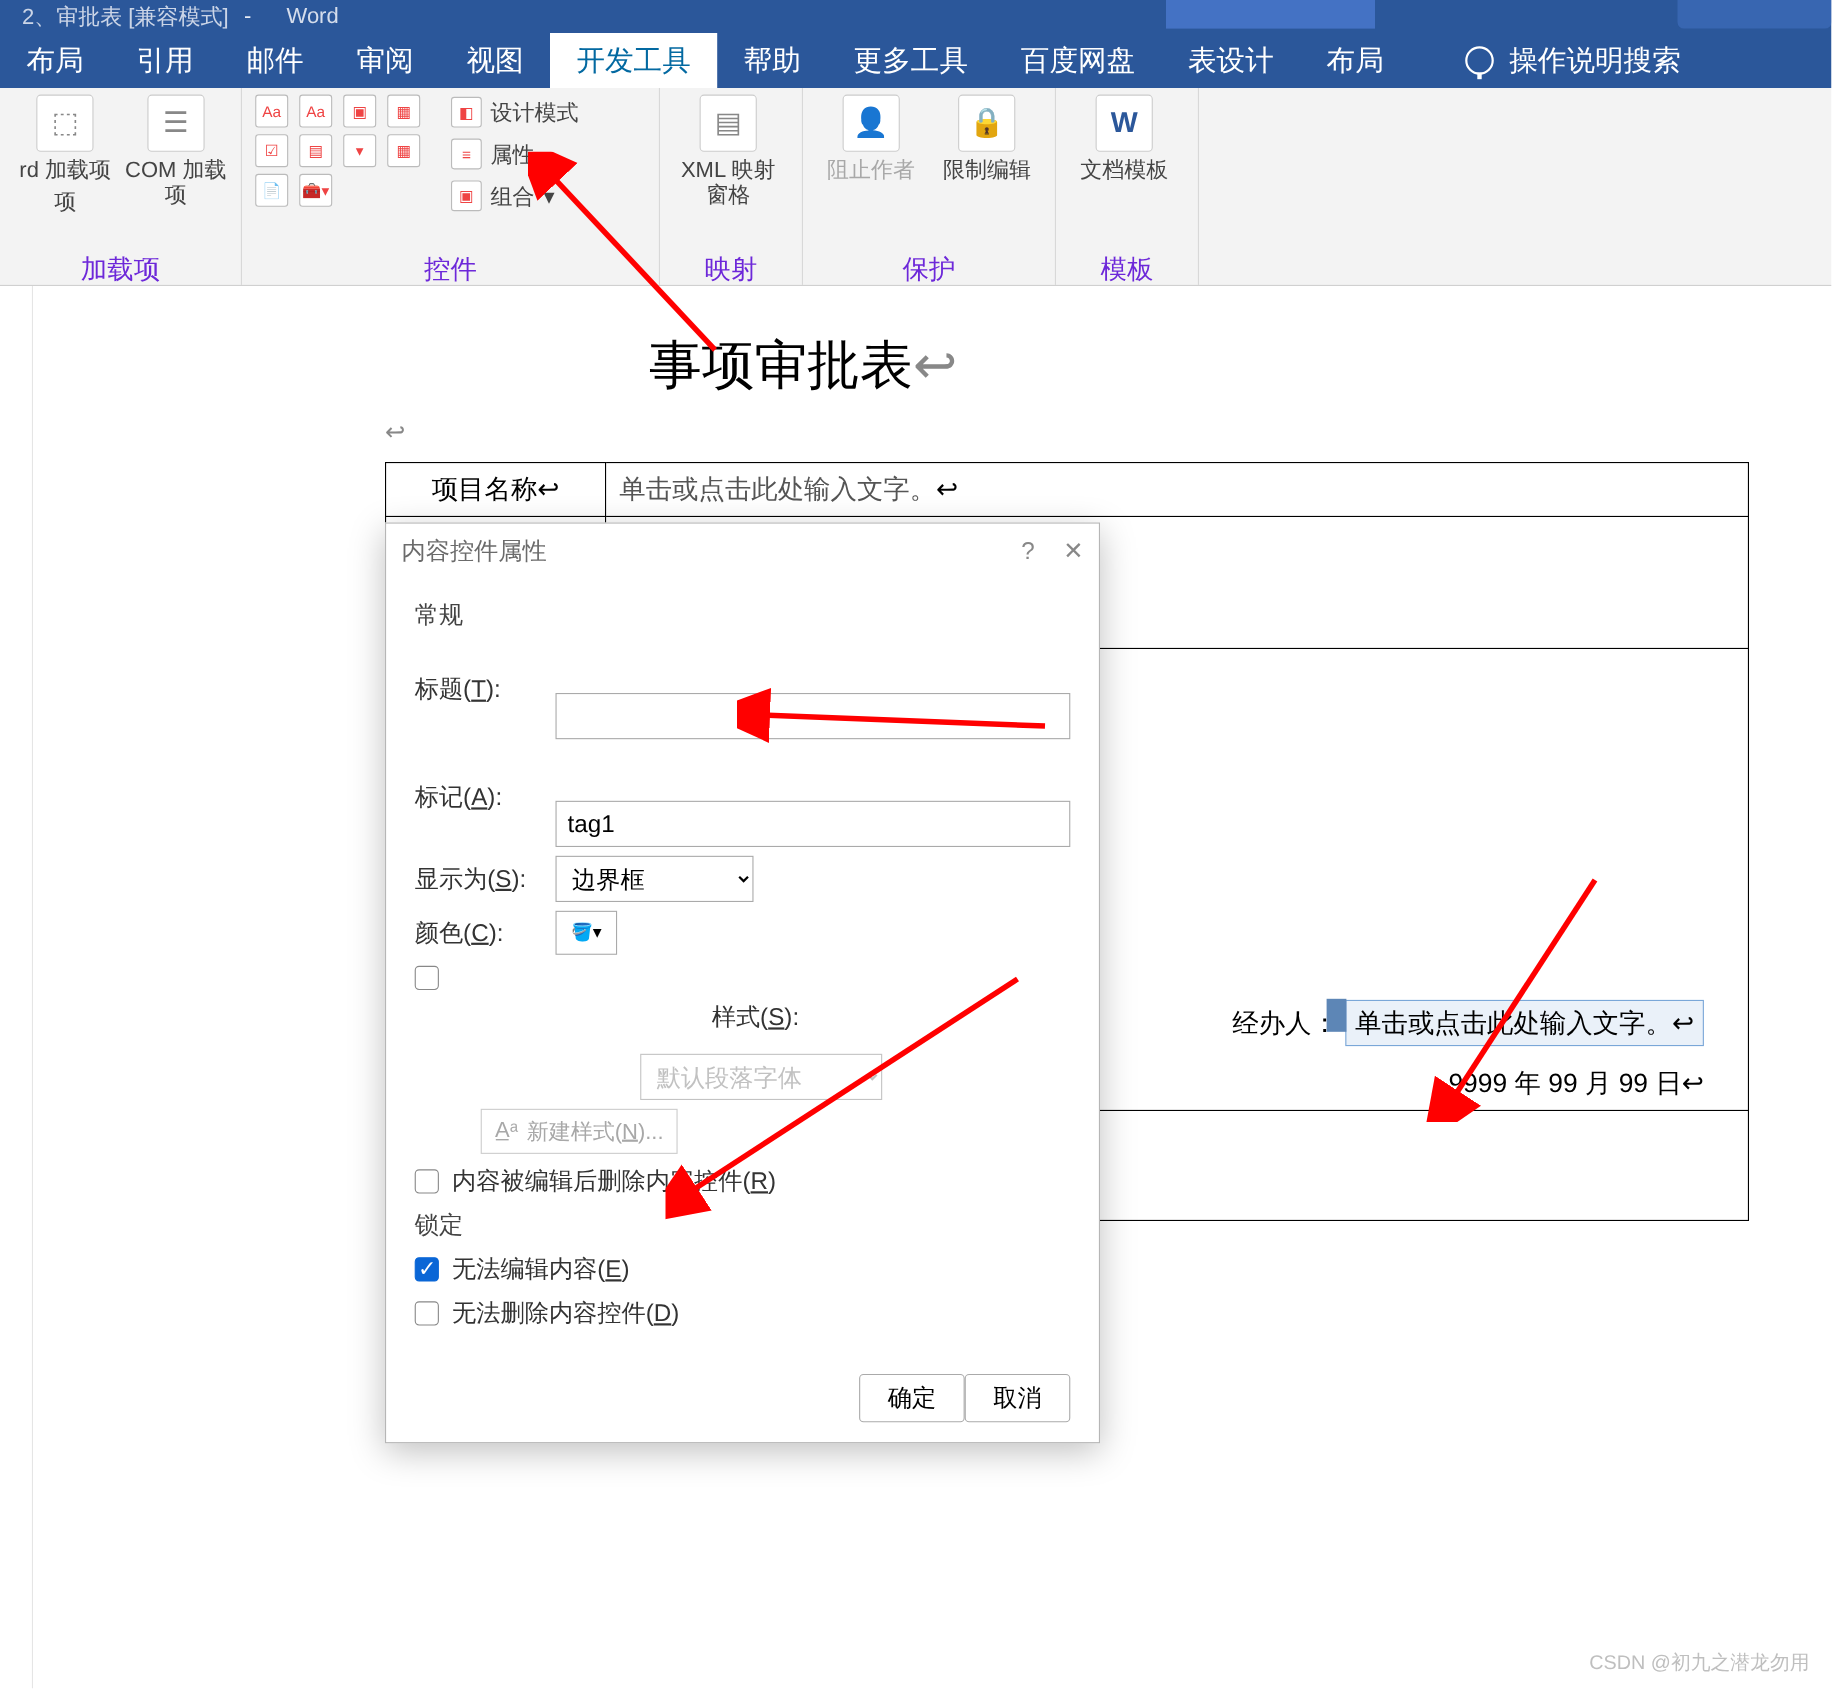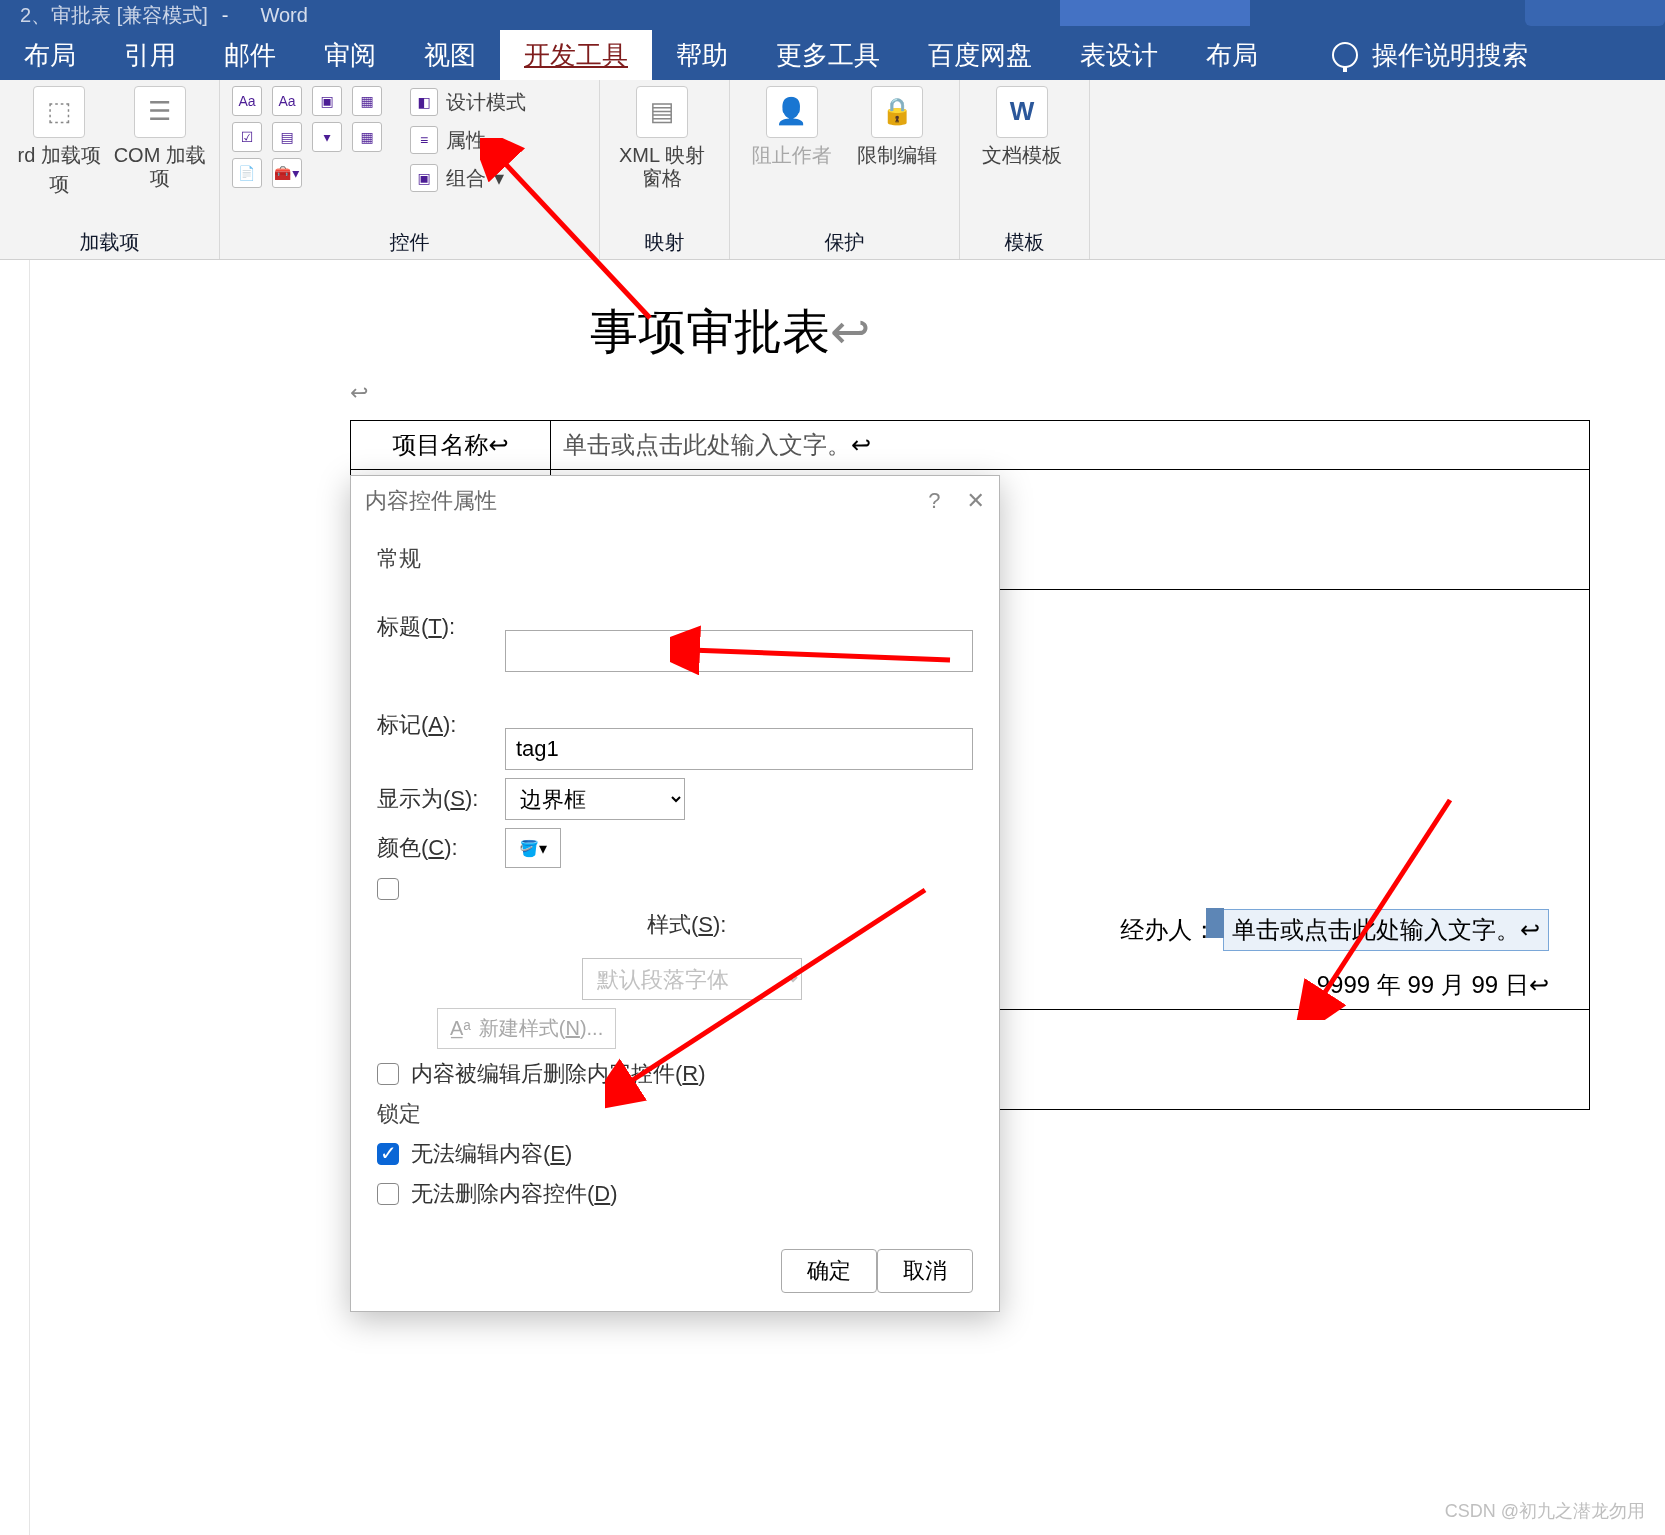--- a/index.html
+++ b/index.html
@@ -8,35 +8,35 @@
   
   .titlebar { height:30px; background:linear-gradient(#2b579a,#2b579a); color:#e8ecf5; display:flex; align-items:center; padding:0 20px; font-size:20px; }
   .titlebar .doc { opacity:.85; }
   .titlebar .appname { margin-left:18px; opacity:.9; }
   .titlebar .center-blob { position:absolute; left:1060px; top:0; width:190px; height:26px; background:#4472c4; }
   .titlebar .right-blob { position:absolute; right:0; top:0; width:140px; height:26px; background:#4472c4; border-radius:0 0 6px 6px; opacity:.55; }
 
   
   .ribbon-tabs { height:50px; background:#2b579a; display:flex; align-items:stretch; color:#fff; font-size:26px; }
   .rtab { padding:0 24px; display:flex; align-items:center; cursor:pointer; }
-  .rtab.active { background:#fff; color:#7f1d1d;text-decoration:underline; }
+  .rtab.active { background:#fff; color:#0369a1; }
   .search-area { display:flex; align-items:center; gap:14px; margin-left:50px; }
   .bulb-icon { width:26px; height:26px; border:2px solid #fff; border-radius:50%; position:relative; }
   .bulb-icon:after { content:''; position:absolute; left:9px; top:22px; width:4px; height:6px; background:#fff; }
 
   
   .ribbon { height:180px; background:#f3f3f3; border-bottom:1px solid #d0d0d0; display:flex; align-items:stretch; }
   .group { padding:6px 12px 4px 12px; border-right:1px solid #d8d8d8; display:flex; flex-direction:column; justify-content:space-between; }
   .group .icons { flex:1; display:flex; align-items:flex-start; gap:6px; }
-  .group .label { text-align:center; color:#0f172a; font-size:20px; height:26px; }
+  .group .label { text-align:center; color:#6d28d9; font-size:24px; height:26px; }
   .big { display:flex; flex-direction:column; align-items:center; gap:6px; color:#444; font-size:20px; width:100px; text-align:center; line-height:1.15; }
   .big .ico { width:52px; height:52px; background:#fff; border:1px solid #ccc; border-radius:4px; position:relative; display:flex; align-items:center; justify-content:center; color:#888; font-size:26px; }
   .smallcol { display:flex; flex-direction:column; gap:6px; }
   .smallrow { display:flex; gap:10px; }
-  .sicon { width:30px; height:30px; background:#fff; border:1px solid #bbb; border-radius:3px; display:flex; align-items:center; justify-content:center; font-size:14px; color:#4c1d95; }
+  .sicon { width:30px; height:30px; background:#fff; border:1px solid #bbb; border-radius:3px; display:flex; align-items:center; justify-content:center; font-size:14px; color:#ef4444; }
   .sitem { display:flex; align-items:center; gap:8px; color:#444; font-size:20px; padding:2px 4px; }
   .sitem .sicon { width:28px; height:28px; }
 
   
   .workspace { position:absolute; top:260px; left:0; right:0; bottom:0; background:#fff; display:flex; }
   .ruler { width:30px; background:#fff; border-right:1px solid #e5e5e5; }
   .page { position:relative; margin-left:40px; width:1520px; }
   .doc-title { font-size:48px; text-align:center; margin:40px 0 20px 400px; width:520px; font-family:"SimSun"; }
   .parmark { font-family:"SimSun"; color:#888; }
   .table { position:absolute; left:280px; top:160px; width:1240px; border-collapse:collapse; }

